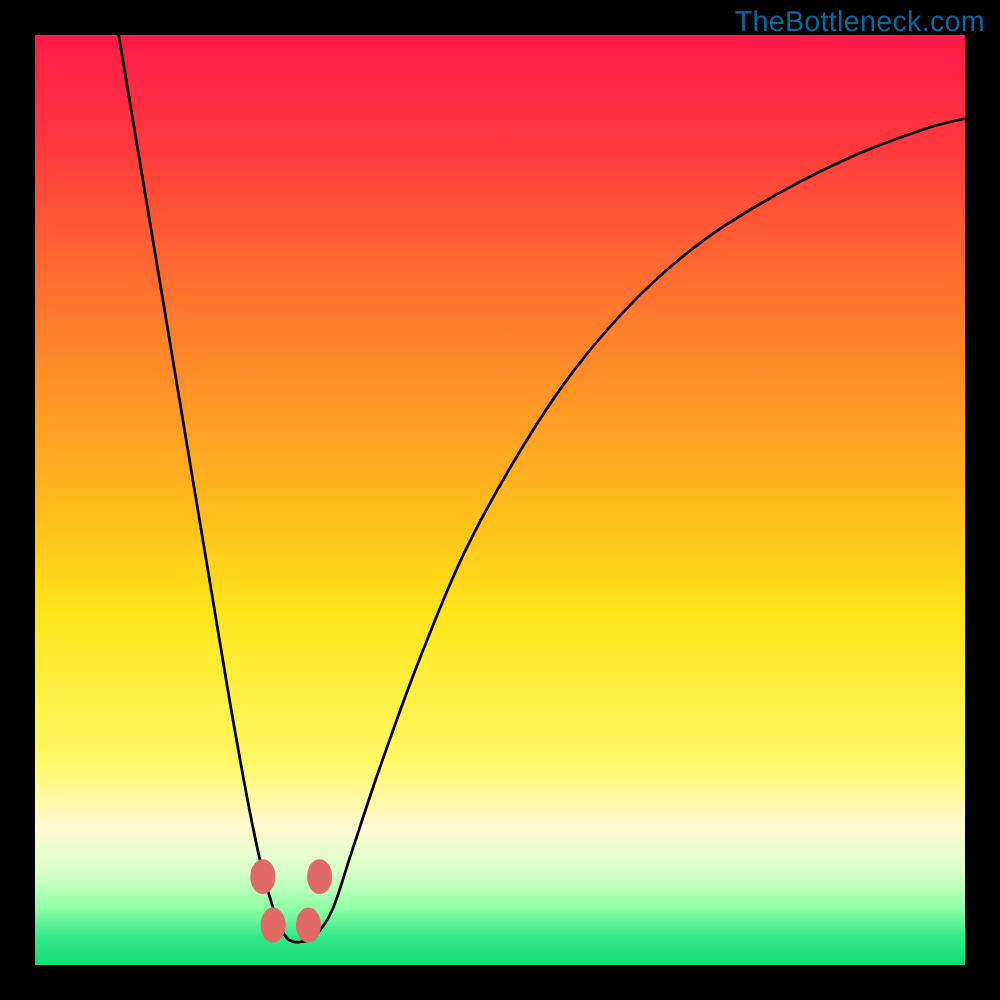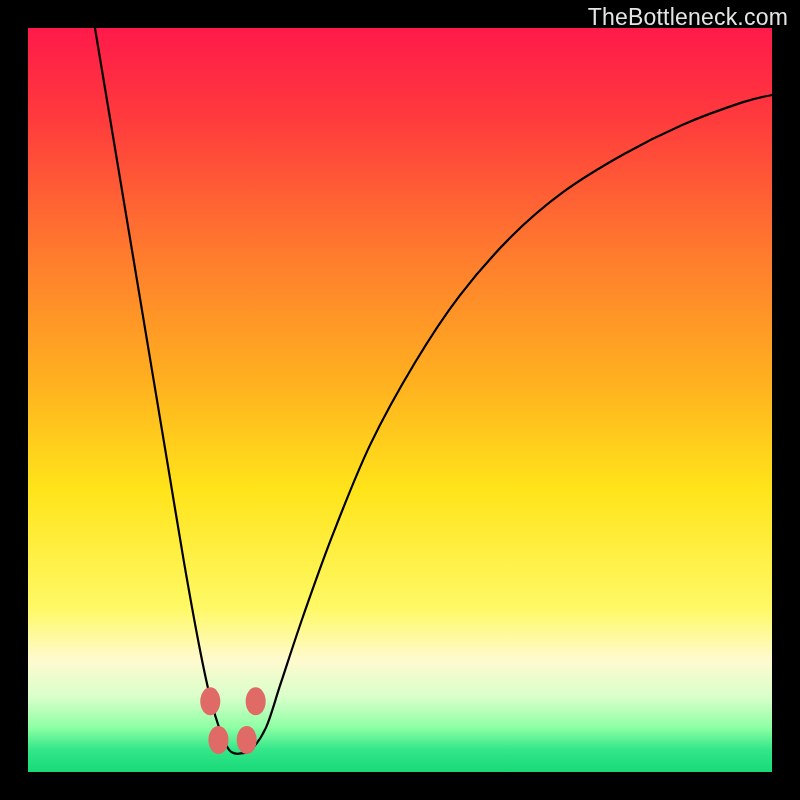--- a/index.html
+++ b/index.html
@@ -25,21 +25,21 @@
     width: 744px;
     height: 744px;
   }
   .watermark {
     position: absolute;
     top: 4px;
     right: 12px;
     font-family: Arial, Helvetica, sans-serif;
     font-size: 23px;
     font-weight: 400;
-    color: #e5e5e5;
+    color: #0369a1;
     letter-spacing: 0.2px;
   }
 </style>
 </head>
 <body>
 
 <div class="frame">
   <svg class="plot" viewBox="0 0 744 744">
     <defs>
       <linearGradient id="bg-grad" x1="0" y1="0" x2="0" y2="1">

